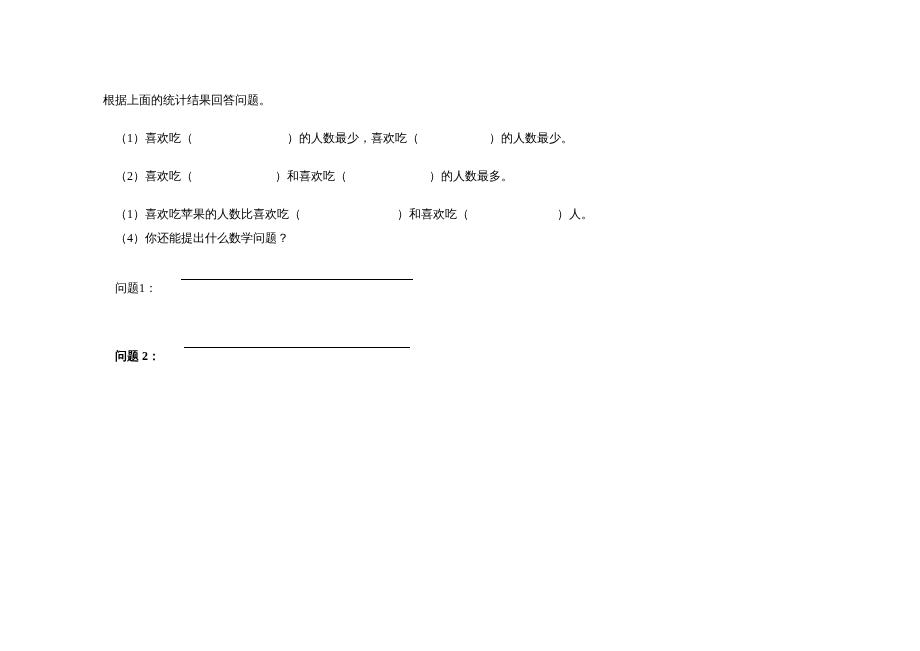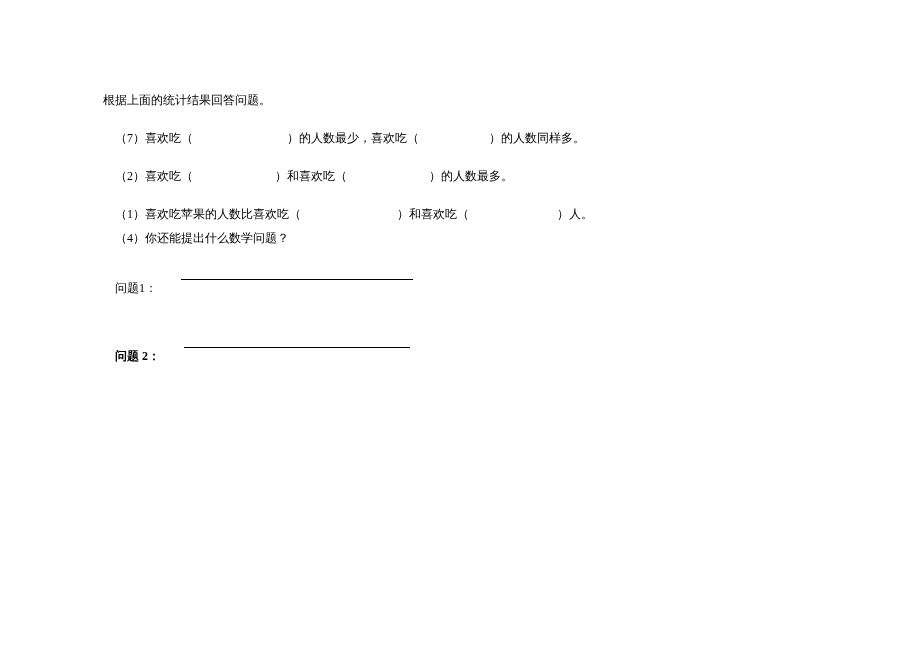--- a/index.html
+++ b/index.html
@@ -35,21 +35,21 @@
       margin-top: 30px;
       font-weight: bold;
     }
   </style>
 </head>
 <body>
 
 <div class="line line-intro">根据上面的统计结果回答问题。</div>
 
 <div class="line">
-  <span>（7）喜欢吃（</span><span style="display:inline-block;width:46px;"></span><span>）的人数最少，喜欢吃（</span><span style="display:inline-block;width:22px;"></span><span>）的人数同样多。</span>
+  <span>（1）喜欢吃（</span><span style="display:inline-block;width:46px;"></span><span>）的人数最少，喜欢吃（</span><span style="display:inline-block;width:22px;"></span><span>）的人数最少。</span>
 </div>
 
 <div class="line">
   <span>（2）喜欢吃（</span><span style="display:inline-block;width:34px;"></span><span>）和喜欢吃（</span><span style="display:inline-block;width:34px;"></span><span>）的人数最多。</span>
 </div>
 
 <div class="line">
   <span>（1）喜欢吃苹果的人数比喜欢吃（</span><span style="display:inline-block;width:48px;"></span><span>）和喜欢吃（</span><span style="display:inline-block;width:40px;"></span><span>）人。</span>
 </div>
 

